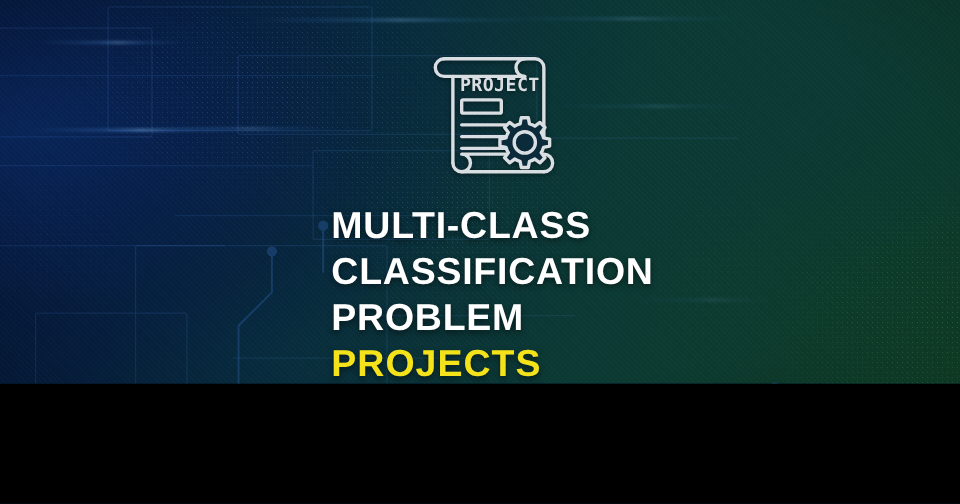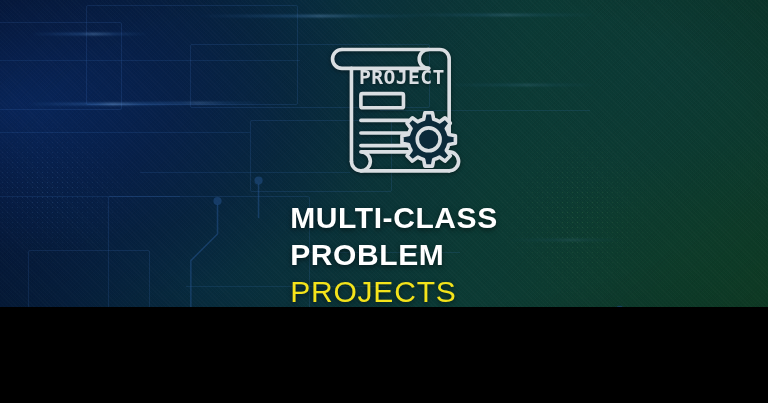--- a/index.html
+++ b/index.html
@@ -177,21 +177,21 @@
     font-weight: bold;
     font-size: 30px;
     letter-spacing: 0.6px;
     text-shadow: 0 2px 5px rgba(0,0,0,0.5);
     margin-bottom: 7px;
     white-space: nowrap;
   }
   .hl-accent {
     display: block;
     color: #f4e31b;
-    font-weight: normal;
+    font-weight: bold;
     font-size: 30px;
     letter-spacing: 0.8px;
     text-shadow: 0 2px 5px rgba(0,0,0,0.5);
     white-space: nowrap;
     margin-top: 2px;
   }
 </style>
 </head>
 <body>
 
@@ -287,18 +287,19 @@
       <text x="98" y="56" fill="#d9dee2" font-family="'DejaVu Sans Mono', monospace" font-size="25" font-weight="bold" letter-spacing="0.5" text-anchor="middle">PROJECT</text>
 
       <g>
         <path d="M127.2 92.3 h9.6 l1.6 8.4 a24 24 0 0 1 7.4 3.1 l6.9 -5.1 6.8 6.8 -5.1 6.9 a24 24 0 0 1 3.1 7.4 l8.4 1.6 v9.6 l-8.4 1.6 a24 24 0 0 1 -3.1 7.4 l5.1 6.9 -6.8 6.8 -6.9 -5.1 a24 24 0 0 1 -7.4 3.1 l-1.6 8.4 h-9.6 l-1.6 -8.4 a24 24 0 0 1 -7.4 -3.1 l-6.9 5.1 -6.8 -6.8 5.1 -6.9 a24 24 0 0 1 -3.1 -7.4 l-8.4 -1.6 v-9.6 l8.4 -1.6 a24 24 0 0 1 3.1 -7.4 l-5.1 -6.9 6.8 -6.8 6.9 5.1 a24 24 0 0 1 7.4 -3.1 Z" fill="#0b2a3a" stroke="#d9dee2" stroke-width="4.6" stroke-linejoin="round"></path>
         <circle cx="132" cy="126" r="14.5" fill="none" stroke="#d9dee2" stroke-width="4.6"></circle>
       </g>
     </svg>
 
     <div class="headline">
       <span class="hl-line">MULTI-CLASS</span>
+      <span class="hl-line">CLASSIFICATION</span>
       <span class="hl-line">PROBLEM</span>
       <span class="hl-accent">PROJECTS</span>
     </div>
 
   </div>
 </div>
 
 </body></html>

